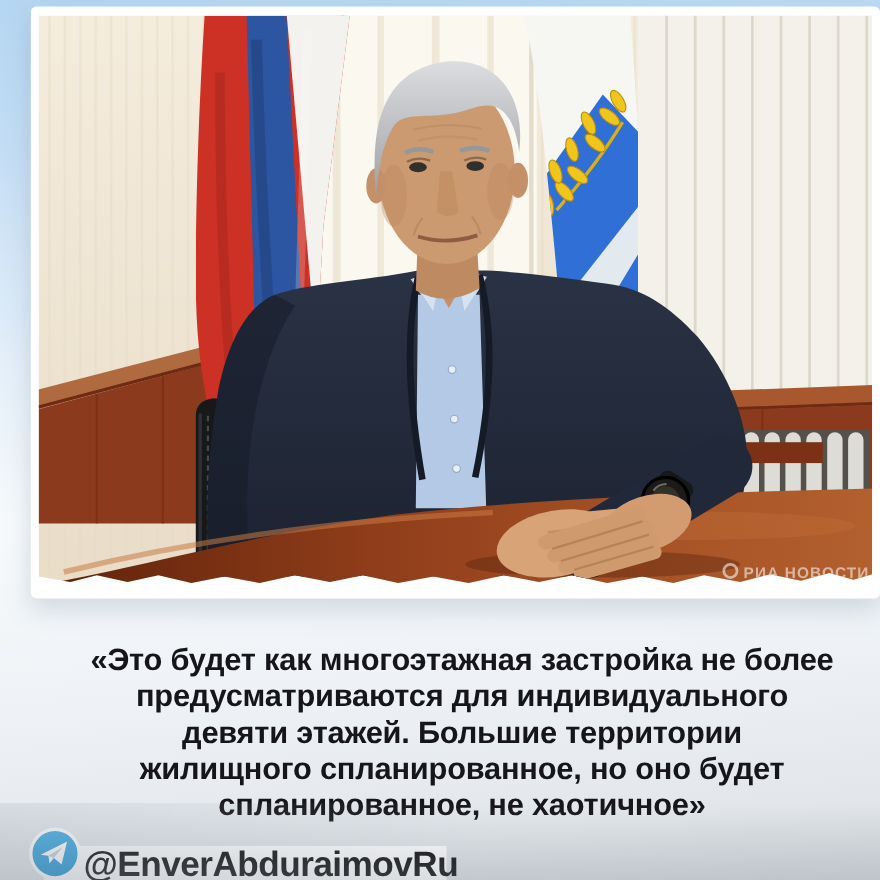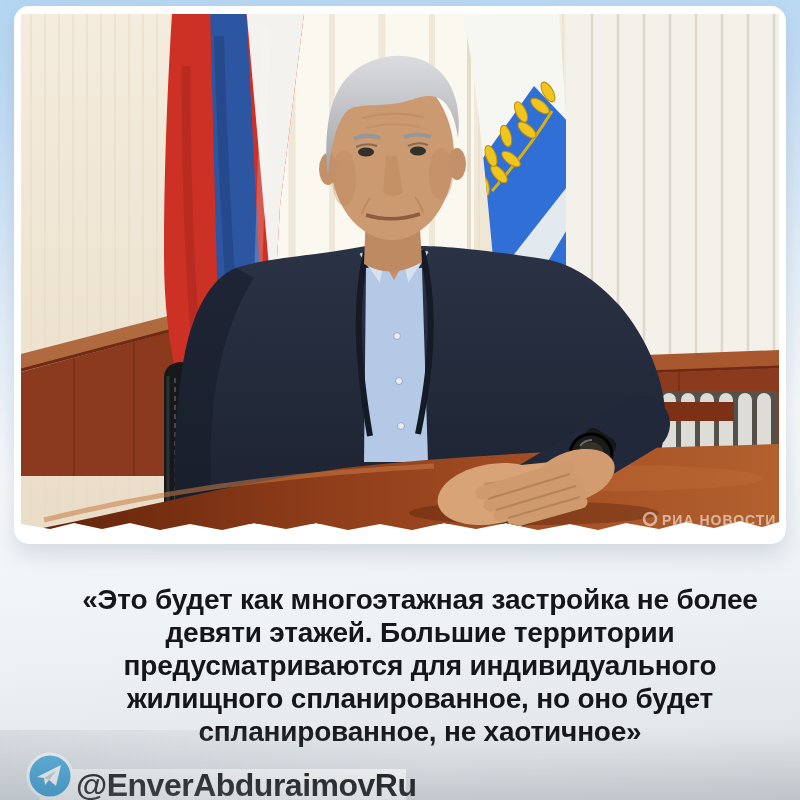--- a/index.html
+++ b/index.html
@@ -8,22 +8,22 @@
     font-family:"Liberation Sans", sans-serif;
     background:linear-gradient(175deg,#b4d6f2 0%,#c3ddf5 15%,#e4eff9 38%,#f7fafc 55%,#eef2f6 75%,#e2e6ea 92%,#d4d8dc 100%);
   }
   .bottom-shade{
     position:absolute;left:0;bottom:0;width:800px;height:70px;
     background:linear-gradient(to bottom,rgba(140,150,160,0) 0%,rgba(140,150,160,0.30) 100%),
                linear-gradient(to right,rgba(140,150,160,0.18),rgba(140,150,160,0) 55%);
     pointer-events:none;
   }
   .photo-card{
-    position:absolute;left:14px;top:6px;width:772px;height:538px;
-    background:#ffffff;border-radius:15px;
+    position:absolute;left:28px;top:6px;width:772px;height:538px;
+    background:#ffffff;border-radius:5px;
     box-shadow:0 10px 22px rgba(110,130,150,0.25);
   }
   .photo-card svg{display:block;}
   .quote{
     position:absolute;left:0;top:583px;width:800px;
     text-align:center;color:#15151a;font-weight:bold;
     font-size:28px;line-height:33px;letter-spacing:-0.2px;
   }
   .quote .line{white-space:nowrap;padding-left:40px;}
   .footer-strip{
@@ -263,22 +263,22 @@
       <g>
         <circle cx="636" cy="513" r="6" stroke="rgba(255,255,255,0.55)" stroke-width="2.5" fill="none"></circle>
         <text x="648" y="519" font-size="14" font-weight="bold" letter-spacing="1" fill="rgba(255,255,255,0.55)">РИА НОВОСТИ</text>
       </g>
     </g>
   </svg>
 </div>
 
 <div class="quote">
   <div class="line">«Это будет как многоэтажная застройка не более</div>
+  <div class="line">предусматриваются для индивидуального</div>
   <div class="line">девяти этажей. Большие территории</div>
-  <div class="line">предусматриваются для индивидуального</div>
   <div class="line">жилищного спланированное, но оно будет</div>
   <div class="line">спланированное, не хаотичное»</div>
 </div>
 
 <div class="footer-strip"></div>
 <div class="handle">@EnverAbduraimovRu</div>
 <svg class="tg-icon" viewBox="0 0 48 48">
   <defs>
     <linearGradient id="tgG" x1="0" y1="0" x2="0" y2="1">
       <stop offset="0" stop-color="#4ab0e5"></stop>

